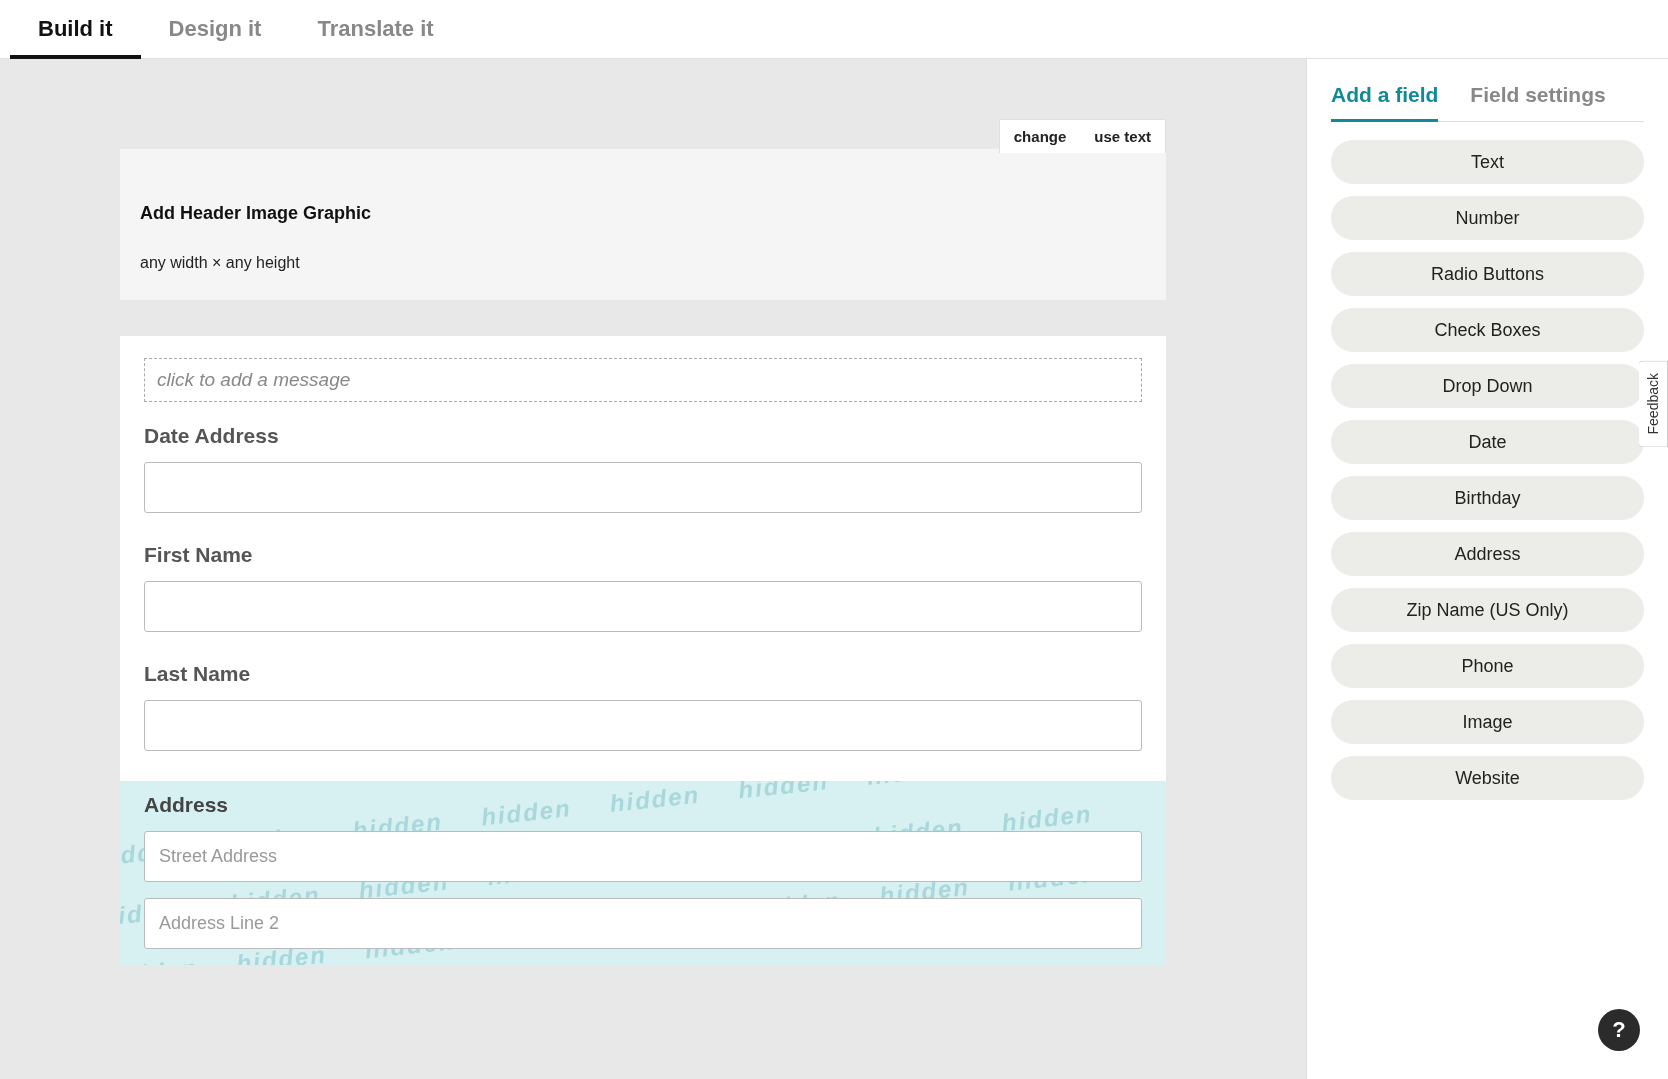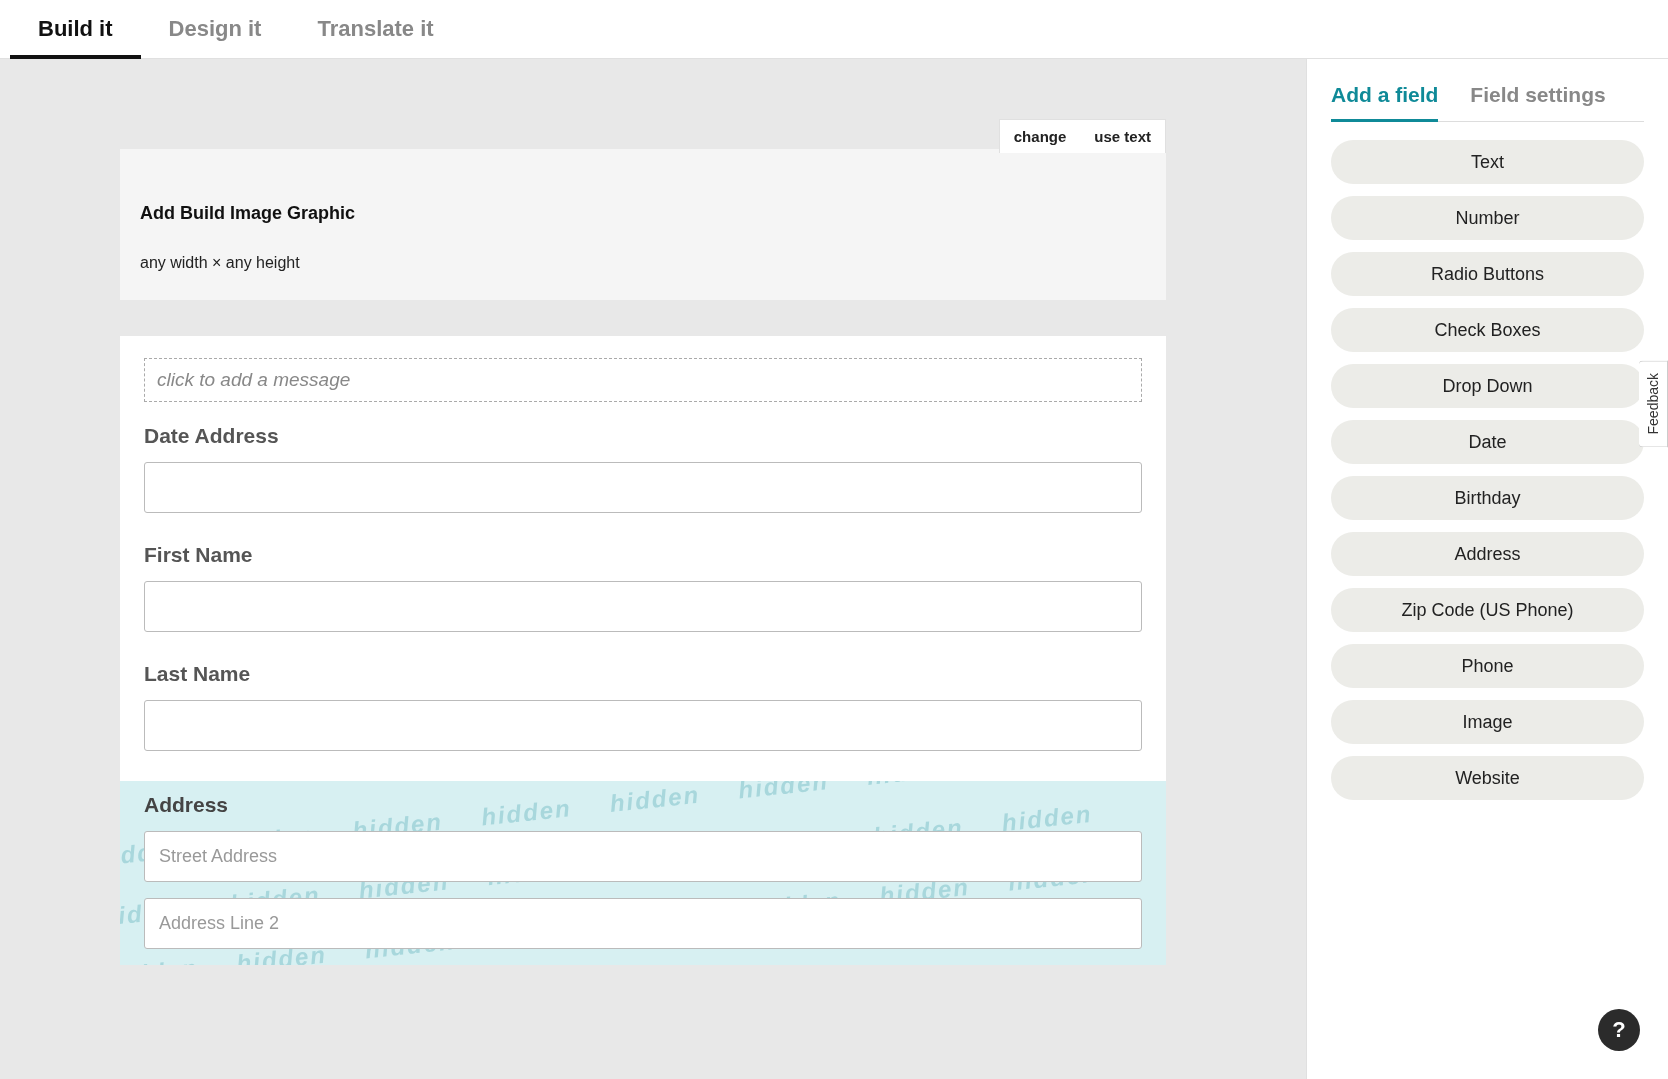--- a/index.html
+++ b/index.html
@@ -229,21 +229,21 @@
 
 <div class="main">
 
   <div class="canvas-area">
 
     <div class="header-block">
       <div class="header-block-tabs">
         <div class="header-block-tab">change</div>
         <div class="header-block-tab">use text</div>
       </div>
-      <div class="header-block-title">Add Build Image Graphic</div>
+      <div class="header-block-title">Add Header Image Graphic</div>
       <div class="header-block-dims">any width × any height</div>
     </div>
 
     <div class="form-card">
       <div class="message-placeholder">click to add a message</div>
 
       <div class="field-group">
         <label class="field-label">Date Address</label>
         <input class="text-input" type="text" style="">
       </div>
@@ -273,21 +273,21 @@
       <div class="side-tab">Field settings</div>
     </div>
     <button class="field-button">Text</button>
     <button class="field-button">Number</button>
     <button class="field-button">Radio Buttons</button>
     <button class="field-button">Check Boxes</button>
     <button class="field-button">Drop Down</button>
     <button class="field-button">Date</button>
     <button class="field-button">Birthday</button>
     <button class="field-button">Address</button>
-    <button class="field-button">Zip Code (US Phone)</button>
+    <button class="field-button">Zip Name (US Only)</button>
     <button class="field-button">Phone</button>
     <button class="field-button">Image</button>
     <button class="field-button">Website</button>
   </div>
 
 </div>
 
 <div class="feedback-tab">Feedback</div>
 <div class="help-bubble">
   <span>?</span>

